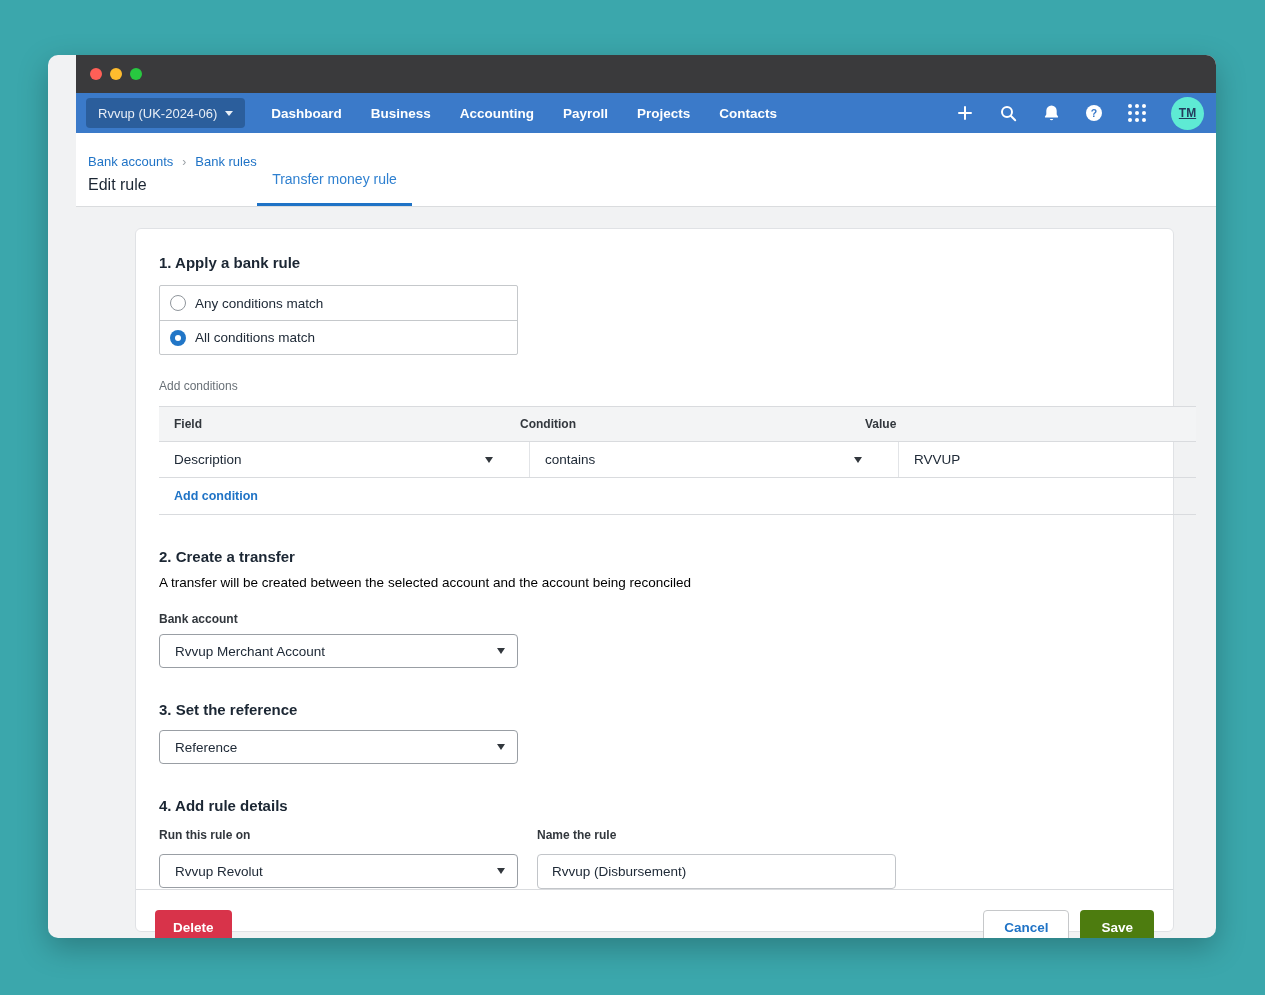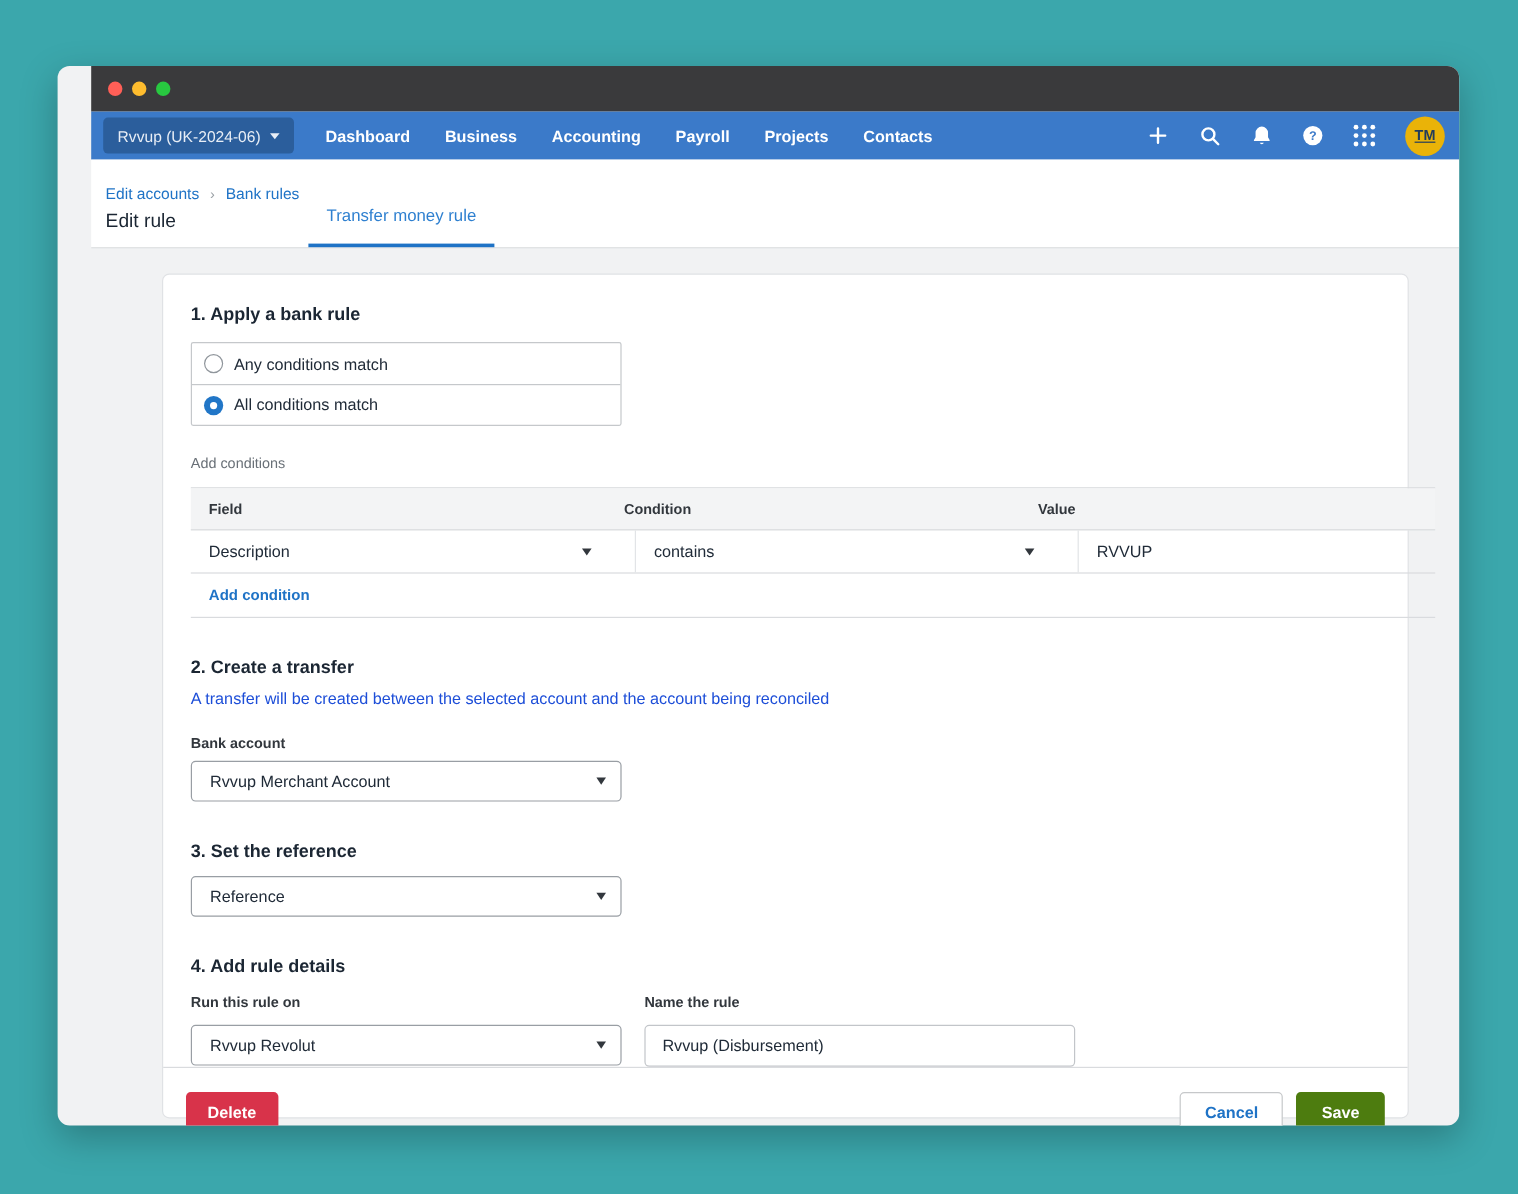--- a/index.html
+++ b/index.html
@@ -83,21 +83,21 @@
     display: flex;
     align-items: center;
     gap: 25px;
     margin-right: 12px;
   }
   .nav-icon { width: 18px; height: 18px; display: flex; align-items: center; justify-content: center; cursor: pointer; }
   .nav-icon svg { display: block; }
   .avatar {
     width: 33px; height: 33px;
     border-radius: 50%;
-    background: #eab308;
+    background: #5eead4;
     color: #233C5C;
     font-size: 12px;
     font-weight: bold;
     display: flex;
     align-items: center;
     justify-content: center;
     text-decoration: underline;
   }
   
   .page-header {
@@ -203,21 +203,21 @@
     width: 0; height: 0;
     border-left: 4.5px solid transparent;
     border-right: 4.5px solid transparent;
     border-top: 6px solid #32373D;
   }
   .value-cell { cursor: text; }
   .add-condition-row { height: 37px; display: flex; align-items: center; border-bottom: 1px solid #D9DBDE; padding-left: 15px; }
   .link-btn { font-size: 12.5px; font-weight: bold; color: #1F73C6; cursor: pointer; text-decoration: none; }
   
   .sec-gap { margin-top: 33px; }
-  .section-desc { margin-top: 10px; font-size: 13.5px; color: #1d4ed8; }
+  .section-desc { margin-top: 10px; font-size: 13.5px; color: #000000; }
   .field-label { font-size: 12px; font-weight: bold; color: #32373D; }
   .select-box {
     width: 359px; height: 34px;
     border: 1px solid #999EA4;
     border-radius: 4px;
     display: flex;
     align-items: center;
     padding: 0 12px 0 15px;
     font-size: 13.5px;
     background: #fff;
@@ -322,21 +322,21 @@
           <span></span>
           <span></span>
           <span></span>
       </span>
       <span class="avatar">TM</span>
     </div>
   </div>
 
   <div class="page-header">
     <div class="breadcrumb">
-      <a>Edit accounts</a>
+      <a>Bank accounts</a>
       <span class="crumb-sep">›</span>
       <a>Bank rules</a>
     </div>
     <div class="page-title">Edit rule</div>
     <div class="tab">Transfer money rule</div>
   </div>
 
   <div class="page-body">
     <div class="card">
       <div class="card-content">

